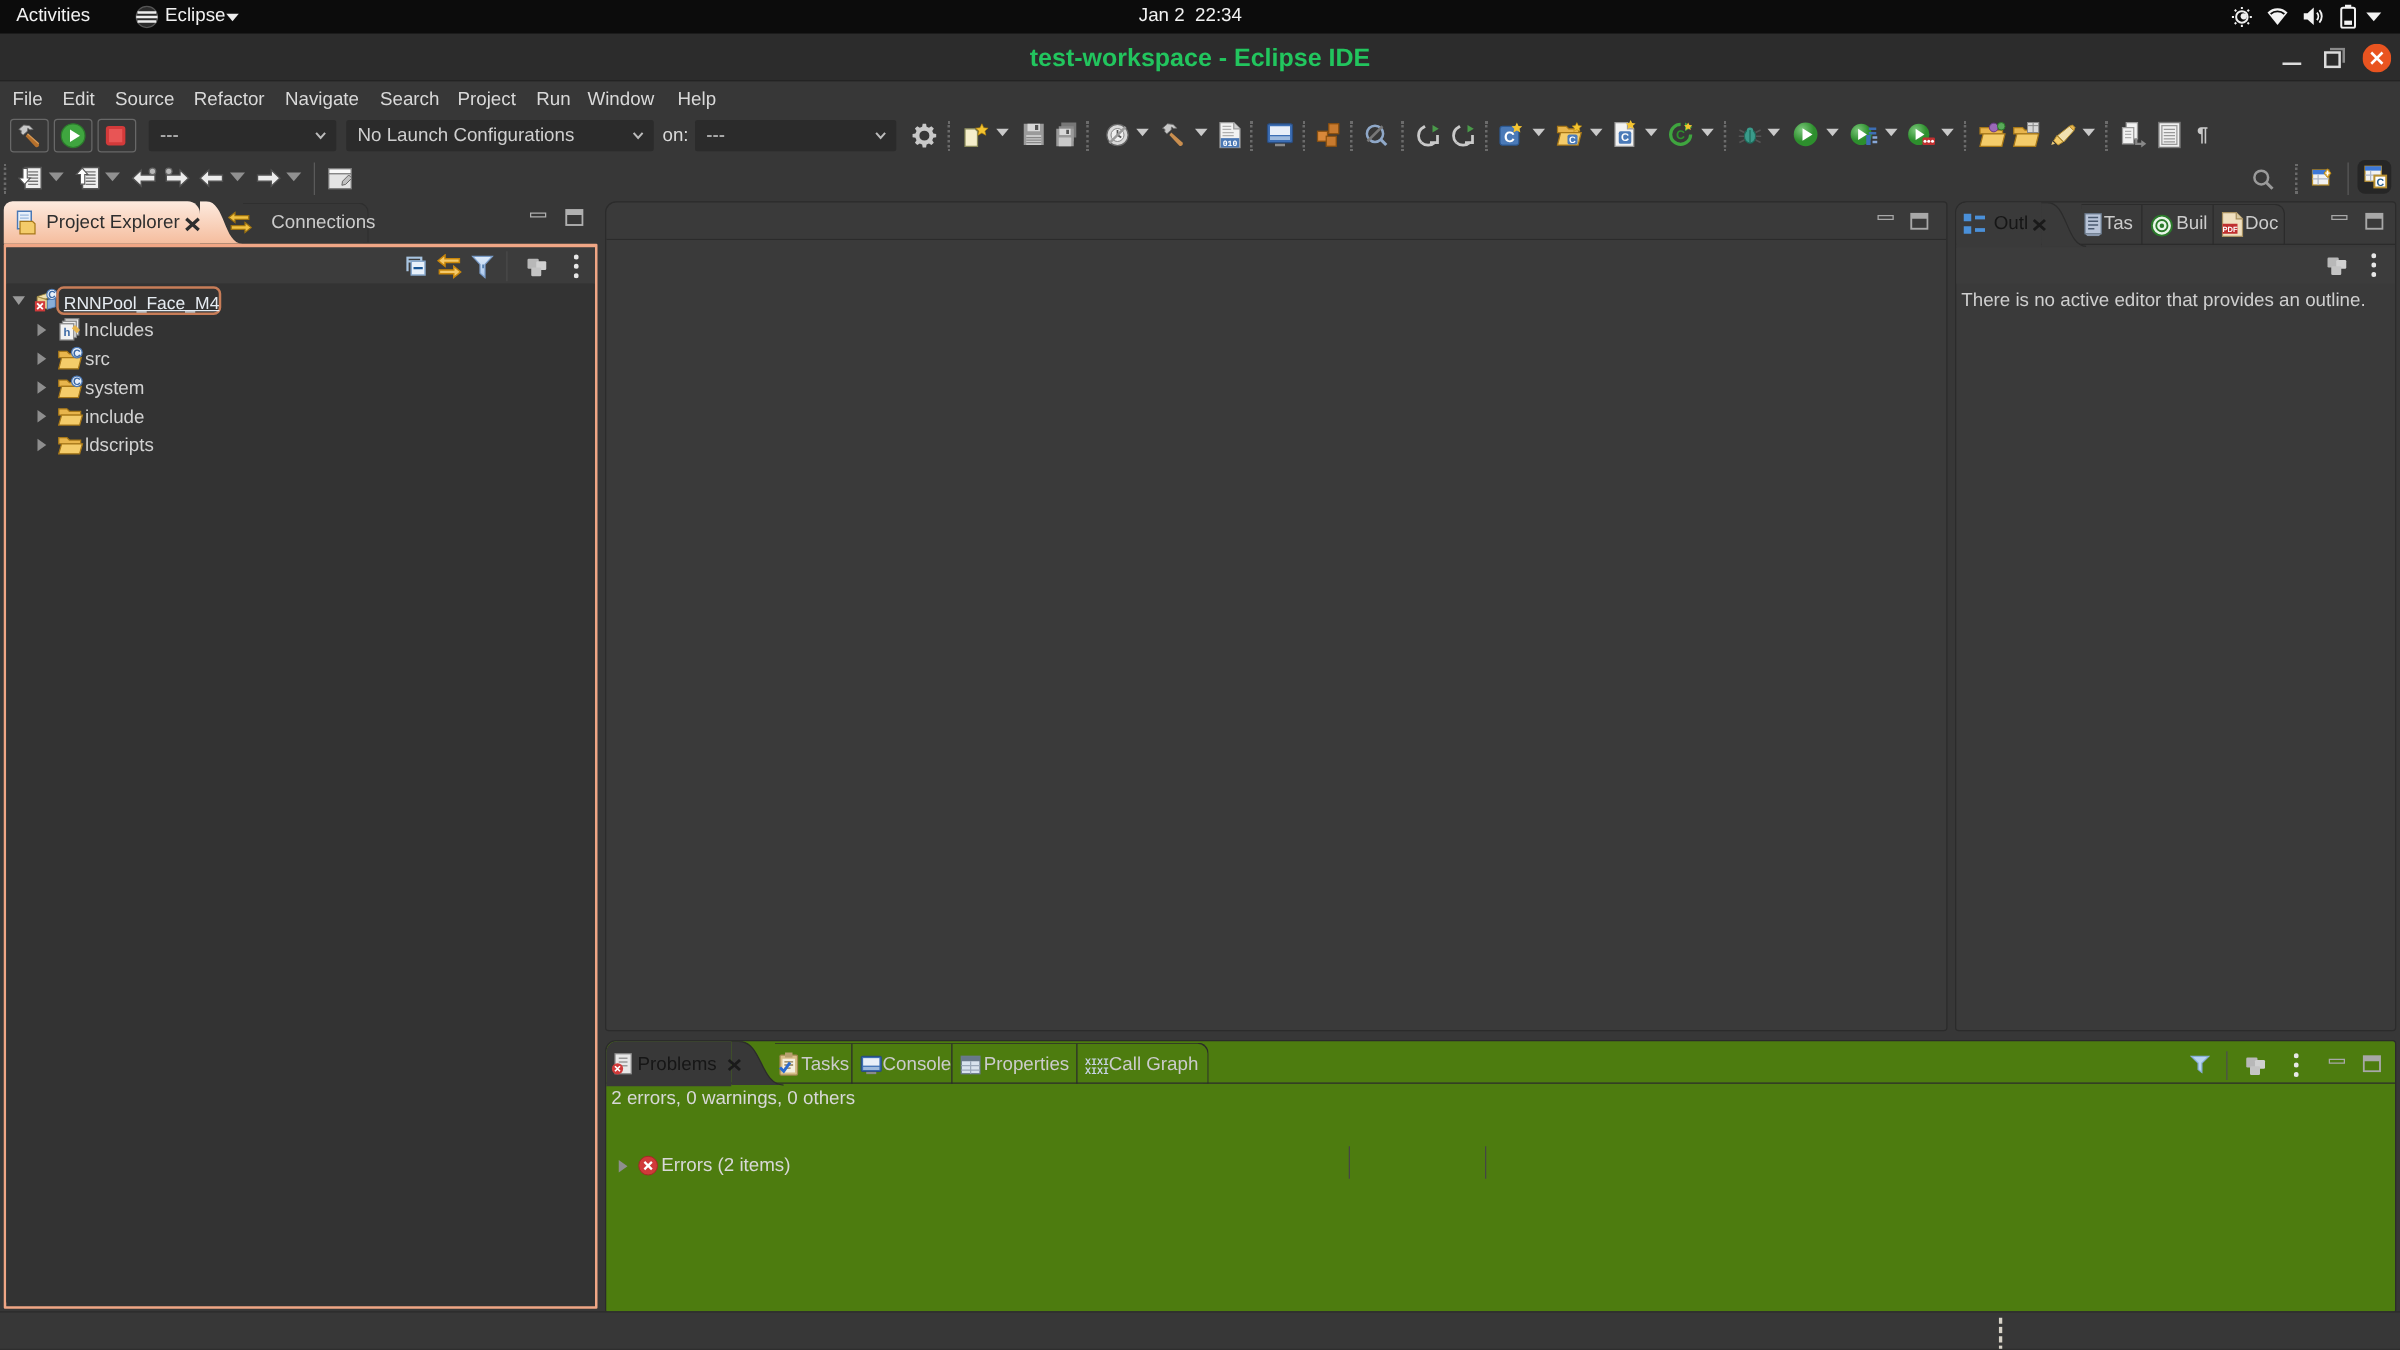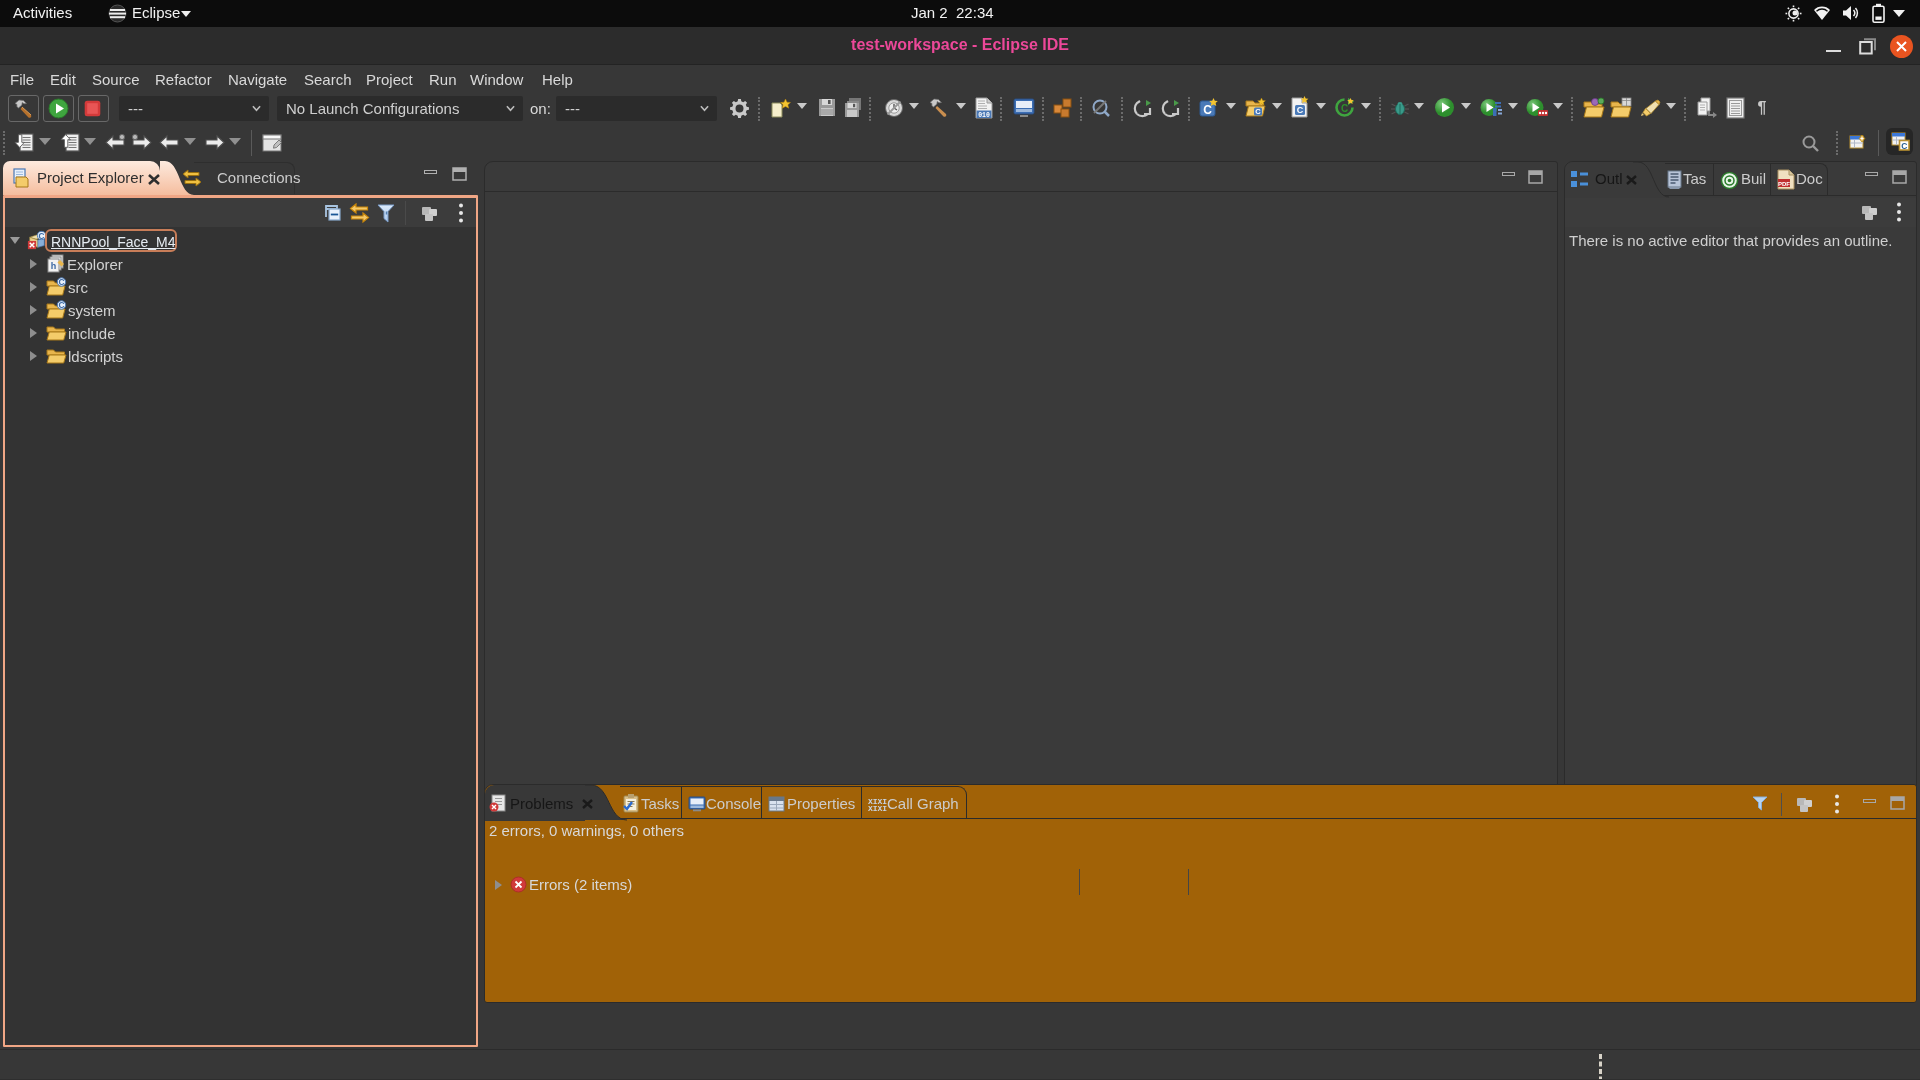--- a/index.html
+++ b/index.html
@@ -57,21 +57,21 @@
     </svg>
  <svg class="abs" style="left:1872px;top:3px" width="13" height="20" viewBox="0 0 13 20">
       <rect x="4" y="0.8" width="5" height="2.4" fill="#f2f2f2"></rect>
       <rect x="1" y="3.2" width="11" height="16" rx="1.5" fill="none" stroke="#f2f2f2" stroke-width="1.6"></rect>
       <rect x="3.4" y="13.5" width="6.2" height="3.4" fill="#f2f2f2"></rect>
     </svg>
  <span class="dd abs" style="left:1893px;top:10px;border-top-color:#f2f2f2;border-left-width:6px;border-right-width:6px;border-top-width:7px"></span>
 </div>
 
 <div class="abs" style="left:0;top:27px;width:1920px;height:38px;background:#2c2c2c;border-bottom:1px solid #232323">
- <div style="text-align:center;font-size:16px;font-weight:bold;color:#ec4899;padding-top:9px">test-workspace - Eclipse IDE</div>
+ <div style="text-align:center;font-size:20px;font-weight:bold;color:#22c55e;padding-top:9px">test-workspace - Eclipse IDE</div>
  <div class="abs" style="left:1826px;top:23px;width:15px;height:2px;background:#dcdcdc"></div>
  <svg class="abs" style="left:1859px;top:11px" width="17" height="17" viewBox="0 0 17 17">
       <rect x="1.2" y="4" width="11.5" height="11.5" fill="none" stroke="#dcdcdc" stroke-width="2"></rect>
       <path d="M5 1.2 h11 v11" fill="none" stroke="#8a8a8a" stroke-width="2"></path>
     </svg>
  <div class="abs" style="left:1890px;top:35px"></div>
  <svg class="abs" style="left:1890px;top:8px" width="23" height="23" viewBox="0 0 23 23">
       <circle cx="11.5" cy="11.5" r="11.5" fill="#e95420"></circle>
       <path d="M7 7 L16 16 M16 7 L7 16" stroke="#fff" stroke-width="2"></path>
     </svg>
@@ -468,21 +468,21 @@
   <svg class="abs" style="left:24px;top:6px" width="9" height="12" viewBox="0 0 9 12">
         <path d="M1 1 L8 6 L1 11 z" fill="#8e8e8e"></path>
       </svg>
   <svg class="abs" style="left:41px;top:2px" width="20" height="19" viewBox="0 0 20 19">
         <rect x="6" y="1" width="11" height="13" fill="#e8e8e8" stroke="#888" stroke-width="1"></rect>
         <rect x="4" y="3" width="11" height="13" fill="#eee" stroke="#888" stroke-width="1"></rect>
         <rect x="2" y="5" width="11" height="13" fill="#f2f2f2" stroke="#888" stroke-width="1"></rect>
         <text x="7.5" y="15" font-size="9" font-weight="bold" fill="#3a68a5" text-anchor="middle">h</text>
         <path d="M14 6 l4 4 -2.5 2.5 -4-4 z" fill="#e8b54c"></path>
       </svg>
-  <span class="abs" style="left:62px;top:1px">Explorer</span>
+  <span class="abs" style="left:62px;top:1px">Includes</span>
  </div>
  <div class="treerow" style="top:48px">
   <svg class="abs" style="left:24px;top:6px" width="9" height="12" viewBox="0 0 9 12">
         <path d="M1 1 L8 6 L1 11 z" fill="#8e8e8e"></path>
       </svg>
   <svg class="abs" style="left:41px;top:2px" width="21" height="19" viewBox="0 0 21 19">
         <path d="M1 4 h6.5 l2 2 h8 v3 h-16.5 z" fill="#e8b54c" stroke="#a87818" stroke-width="1"></path>
         <path d="M1 18 l2.3-9 h15.7 l-2.3 9 z" fill="#f4cc6a" stroke="#a87818" stroke-width="1"></path>
         <circle cx="15.5" cy="5" r="4.2" fill="#e8f0fa" stroke="#4a78b5" stroke-width="1"></circle>
         <text x="15.5" y="8.3" font-size="8.5" font-weight="bold" fill="#3a68a5" text-anchor="middle">C</text>
@@ -584,21 +584,21 @@
       <rect x="5" y="9" width="8" height="7" rx="1" fill="#c4c4c4"></rect>
     </svg>
  <svg class="abs" style="left:332px;top:40px" width="4" height="20" viewBox="0 0 4 20">
       <circle cx="2" cy="2.5" r="2" fill="#e8e8e8"></circle>
       <circle cx="2" cy="10" r="2" fill="#e8e8e8"></circle>
       <circle cx="2" cy="17.5" r="2" fill="#e8e8e8"></circle>
     </svg>
  <span class="abs" style="left:4px;top:70px;font-size:15px;color:#cfcfcf">There is no active editor that provides an outline.</span>
 </div>
 
-<div class="abs" style="left:484px;top:784px;width:1433px;height:219px;background:#a16207;border:1px solid #2b2b2b;border-radius:9px 3px 3px 3px">
+<div class="abs" style="left:484px;top:832px;width:1433px;height:219px;background:#4d7c0f;border:1px solid #2b2b2b;border-radius:9px 3px 3px 3px">
  <div class="abs" style="left:0;top:0;width:1431px;height:34px;border-bottom:1px solid #2b2b2b"></div>
  <div class="abs" style="left:135px;top:1px;width:347px;height:33px;border-top:1px solid #2b2b2b;border-right:1px solid #2b2b2b;border-radius:0 9px 0 0"></div>
  <div class="abs" style="left:196px;top:2px;width:1px;height:32px;background:#2b2b2b"></div>
  <div class="abs" style="left:276px;top:2px;width:1px;height:32px;background:#2b2b2b"></div>
  <div class="abs" style="left:376px;top:2px;width:1px;height:32px;background:#2b2b2b"></div>
  <div class="abs" style="left:0;top:0;width:100px;height:36px;background:#383838;border-radius:9px 0 0 0"></div>
  <svg class="abs" style="left:100px;top:0" width="42" height="36" viewBox="0 0 42 36">
       <path d="M0 0 h6 c19 0 17 35 36 35 h-42 z" fill="#383838"></path>
       <path d="M0 0 h6 c19 0 17 35 36 35" fill="none" stroke="#2b2b2b" stroke-width="1"></path>
     </svg>

